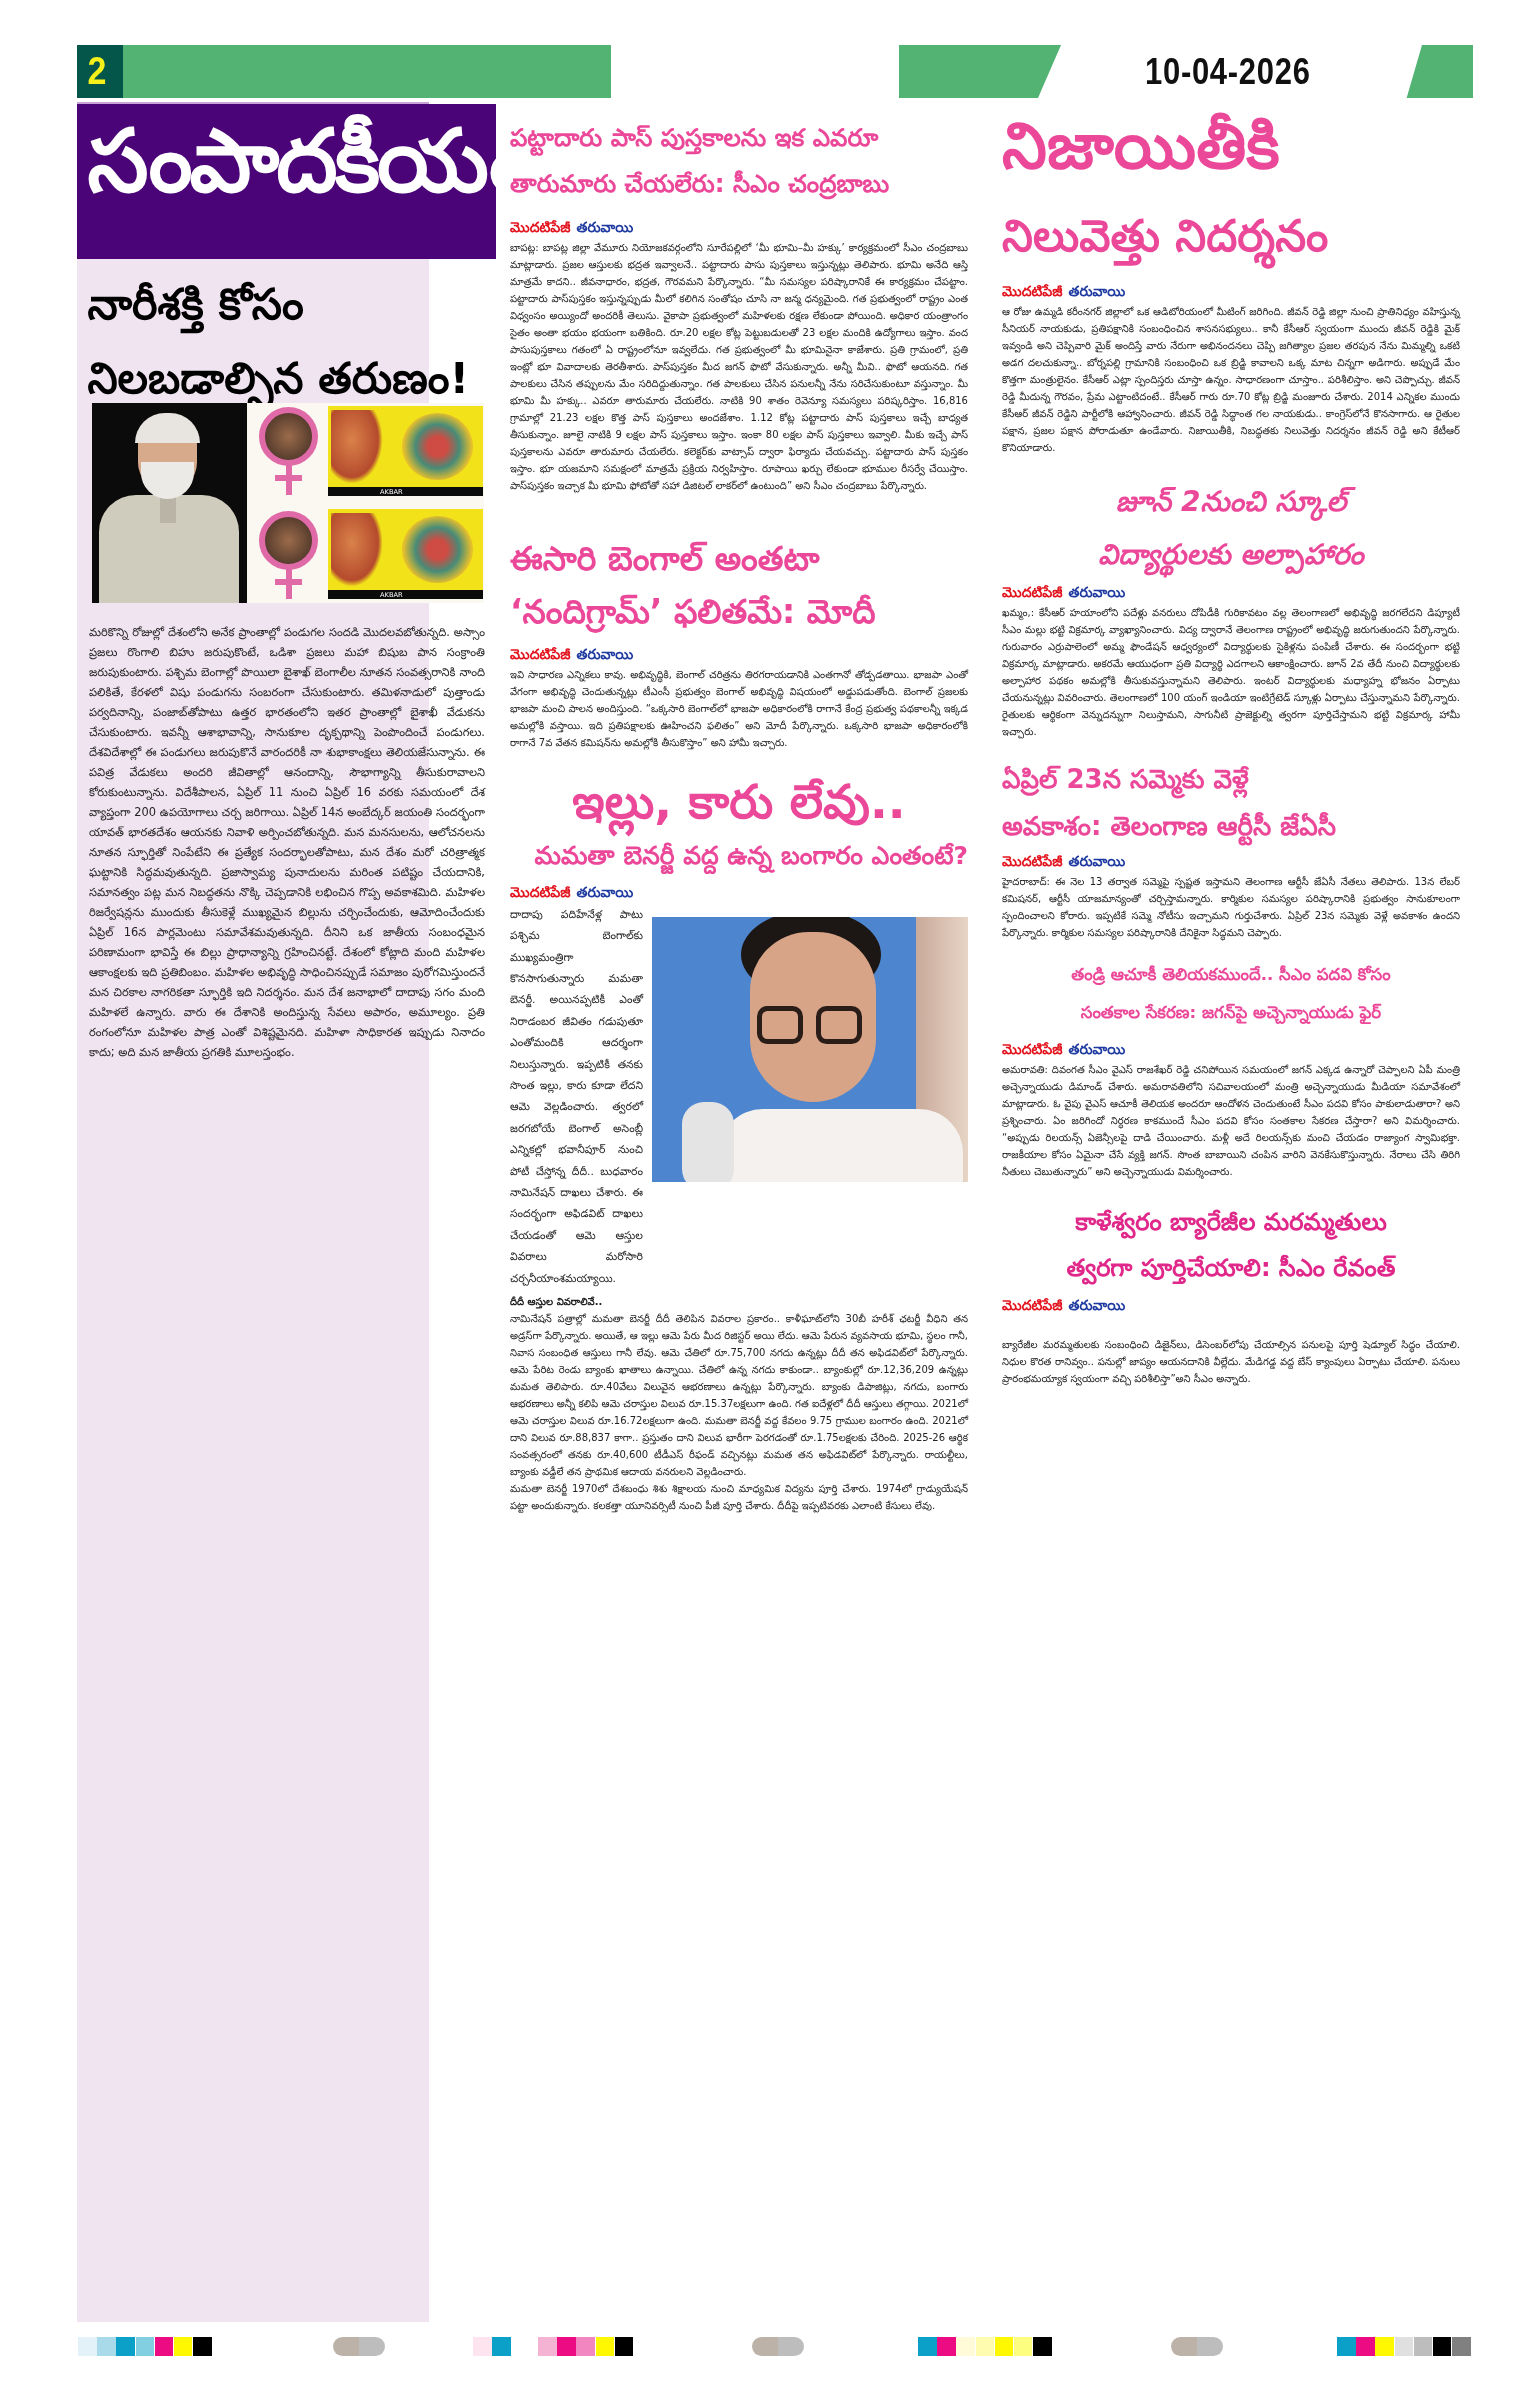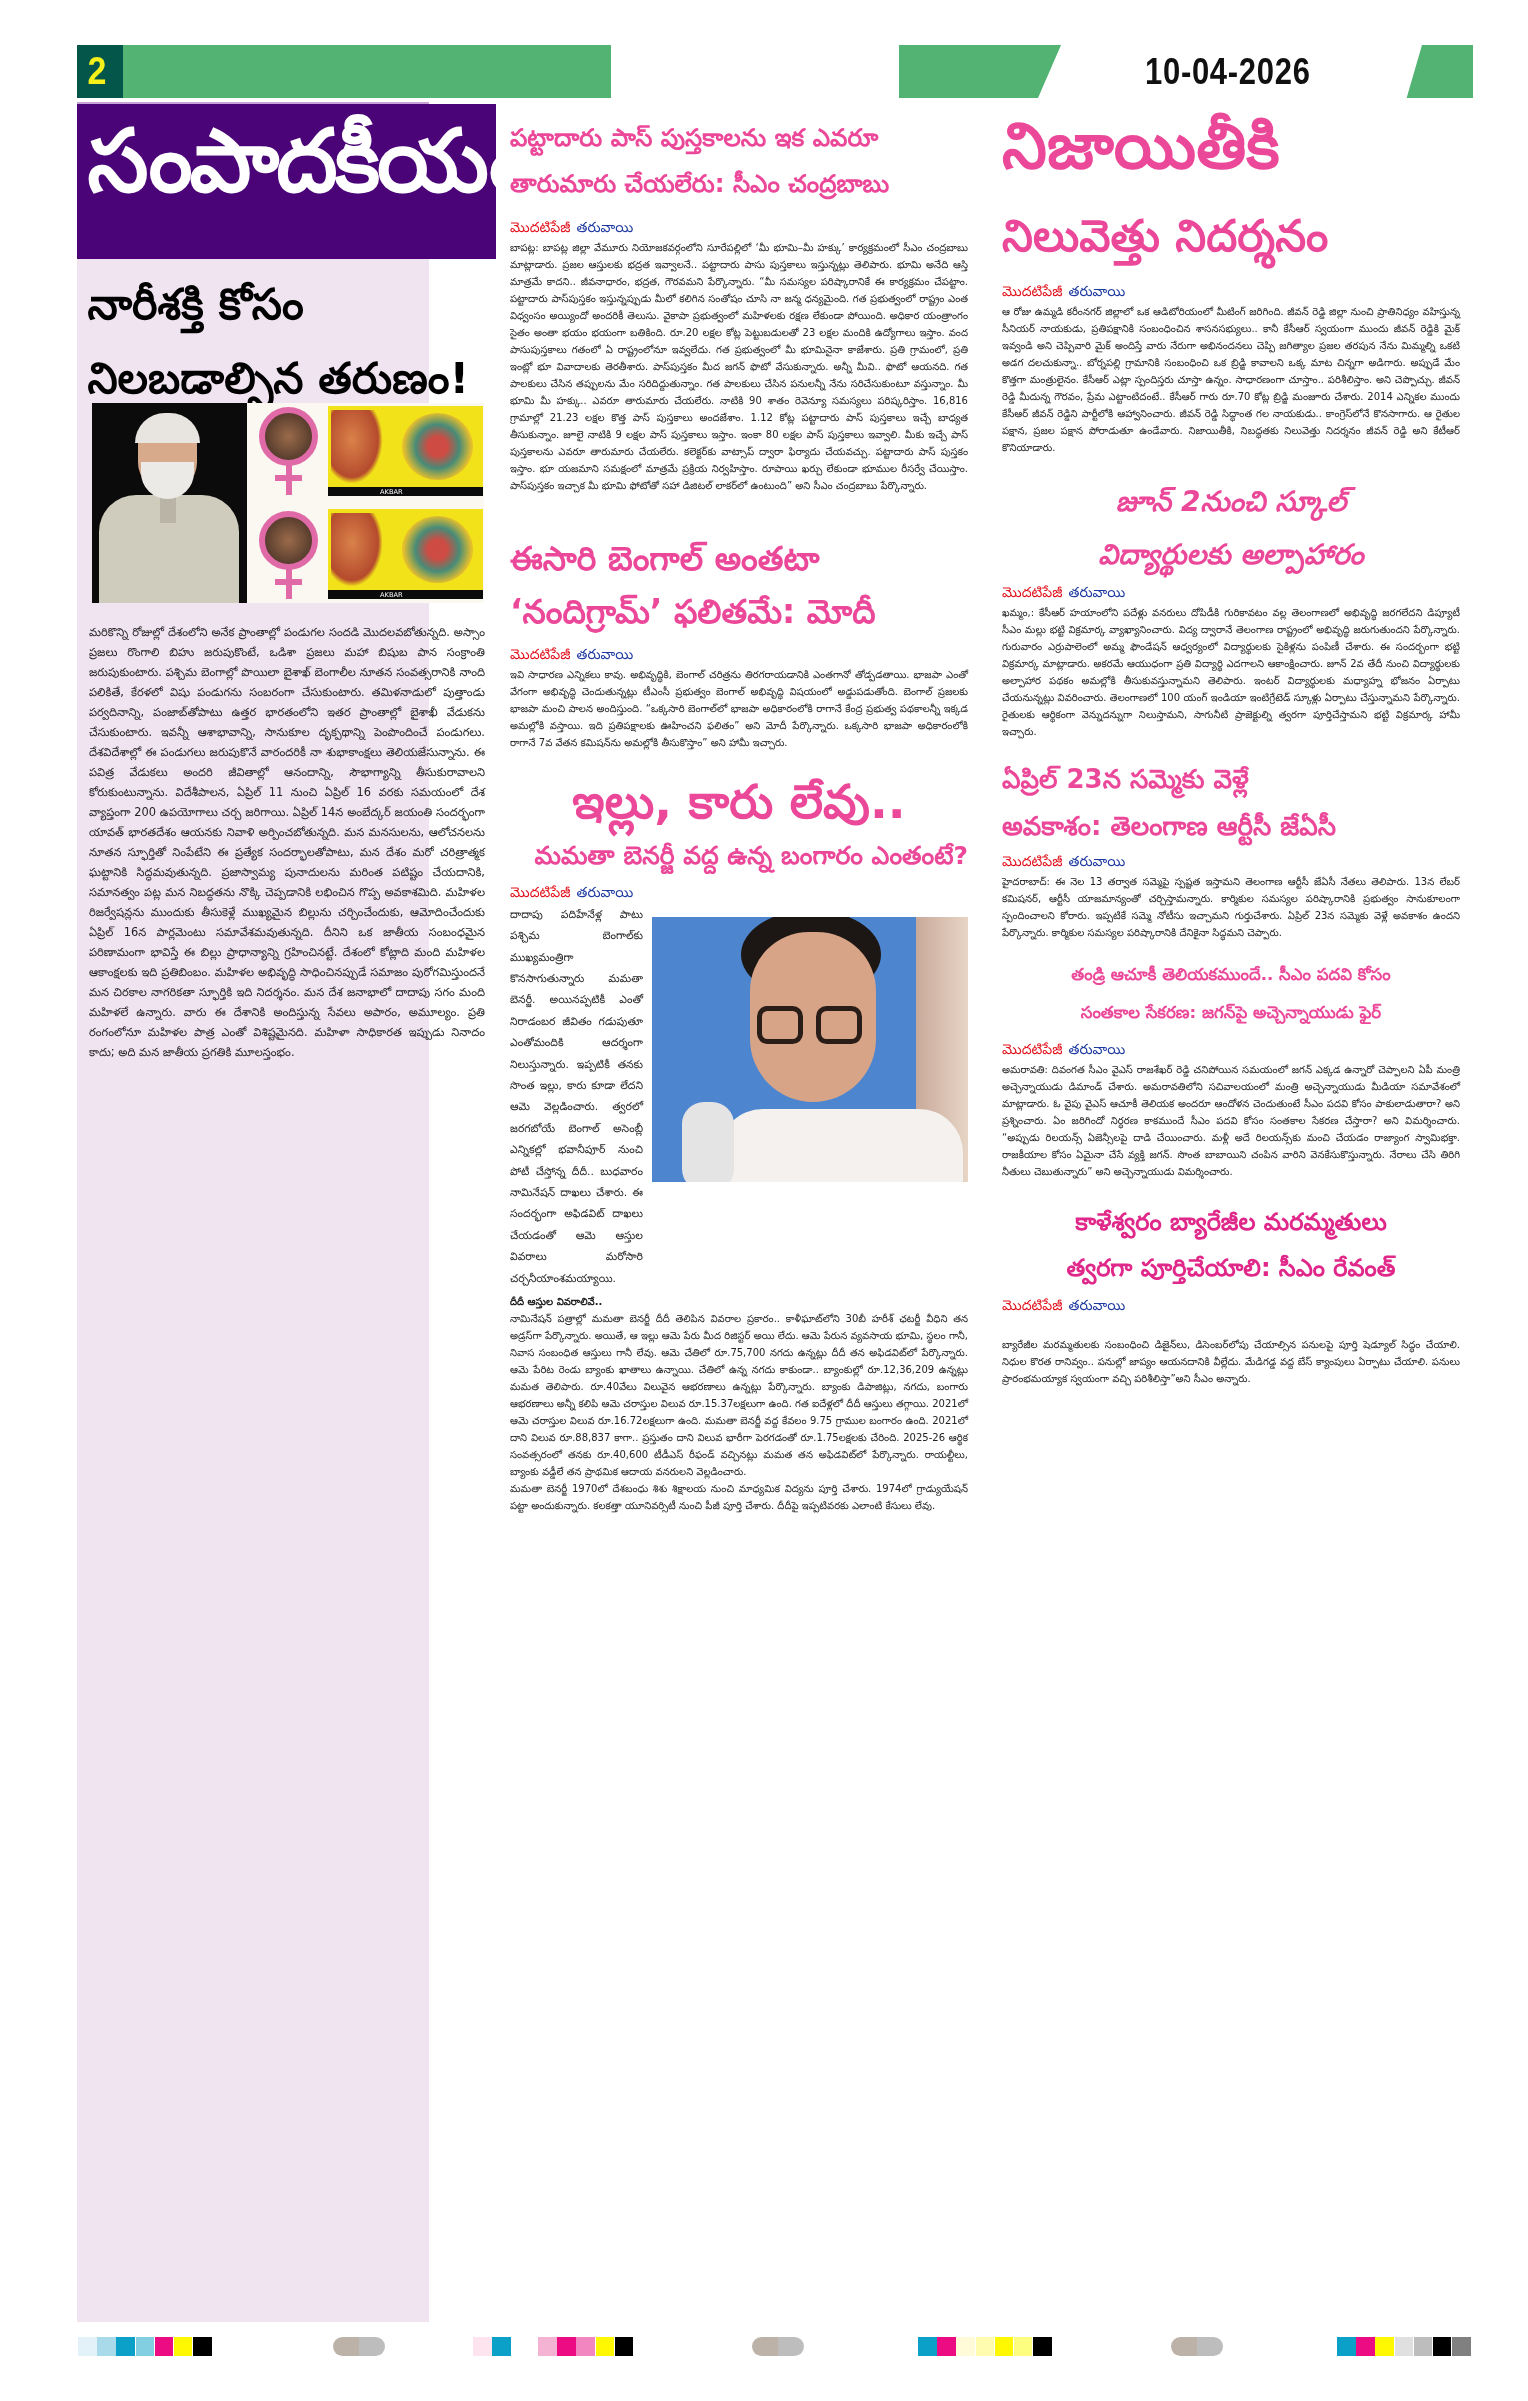--- a/index.html
+++ b/index.html
@@ -42,21 +42,21 @@
   .yellow-panel .faces { position: absolute; left: 3px; top: 4.4px; width: 52px; height: 74px; background: radial-gradient(ellipse at 40% 40%, #d9824a, #b54b2d 60%, transparent 70%); }
   .yellow-panel .figs { position: absolute; left: 74px; top: 7.4px; width: 71px; height: 67px; border-radius: 50%; background: radial-gradient(circle, #c7314a 20%, #2a7c88 45%, #e4b830 70%); opacity: .85; }
   .yellow-panel .lbl { position: absolute; bottom: -9px; left: 52px; color: #fff; font-size: 6.7px; text-align: center; }
   .ed-body { position: absolute; left: 12px; top: 518px; width: 396px; font-size: 11.4px; line-height: 20px; text-align: justify; color: #222; font-family: "DejaVu Sans", sans-serif; }
 
   
   .col { position: absolute; }
   .col-mid { left: 510px; top: 102px; width: 458px; }
   .col-right { left: 1002px; top: 102px; width: 458px; }
   .headline { font-weight: bold; color: #ec4899; }
-  .credit { font-size: 14px; font-weight: normal; margin-top: 3px; }
+  .credit { font-size: 14px; font-weight: bold; margin-top: 3px; }
   .credit .red { color: #e3131d; }
   .credit .blue { color: #1e3aa0; margin-left: 6px; }
   .body-text { font-size: 10px; line-height: 17px; text-align: justify; color: #222; }
   .h-center { text-align: center; }
 
   
   .mamata-wrap { position: relative; }
   .mamata-img { position: absolute; right: 0; top: 13.3px; width: 316px; height: 265px; background: #4d86cf; overflow: hidden; }
   .mamata-img .hair { position: absolute; left: 89px; top: -7.4px; width: 140px; height: 89px; border-radius: 50%; background: #1c1614; }
   .mamata-img .face { position: absolute; left: 98px; top: 15px; width: 126px; height: 170px; border-radius: 59px 59px 63px 63px; background: #d7a488; }

